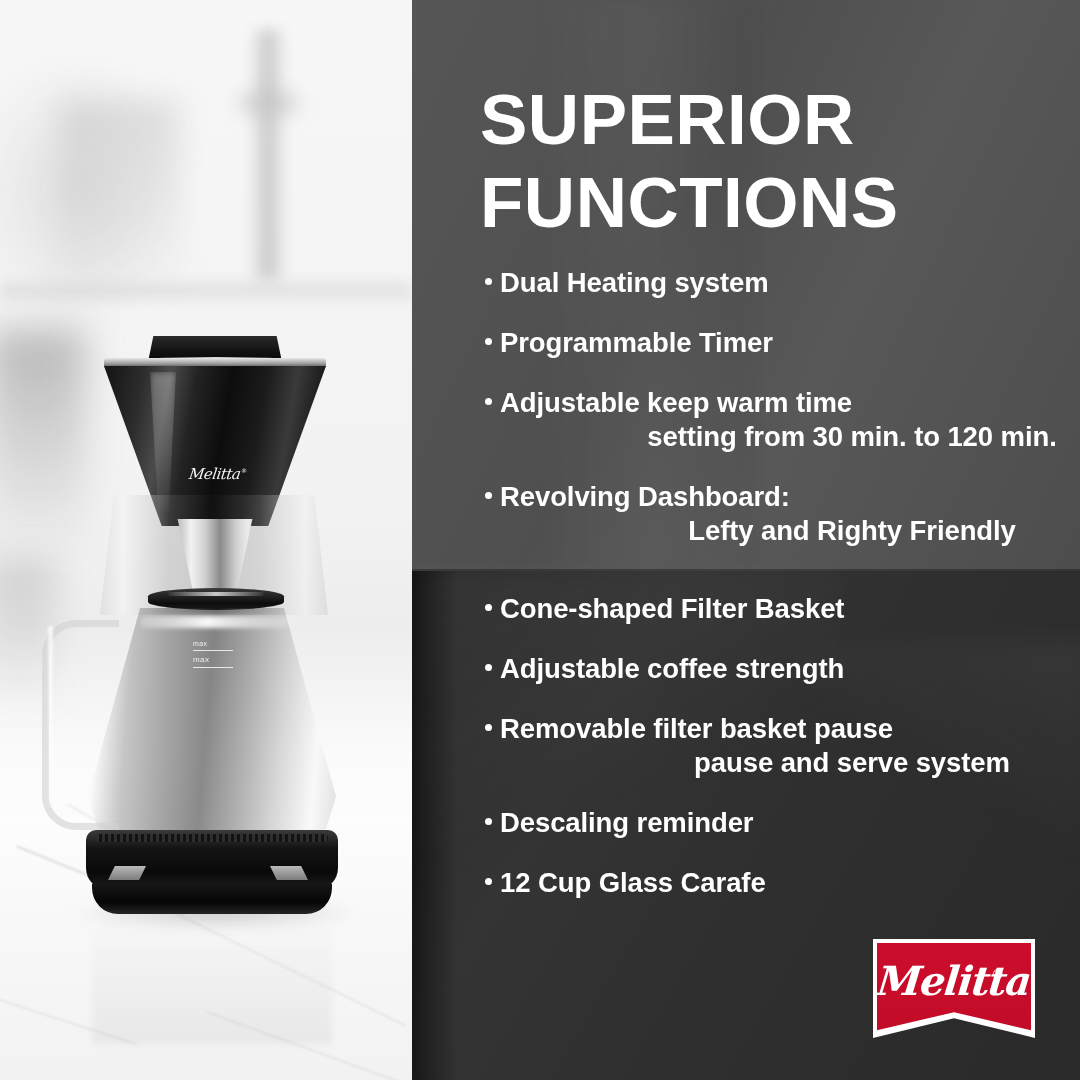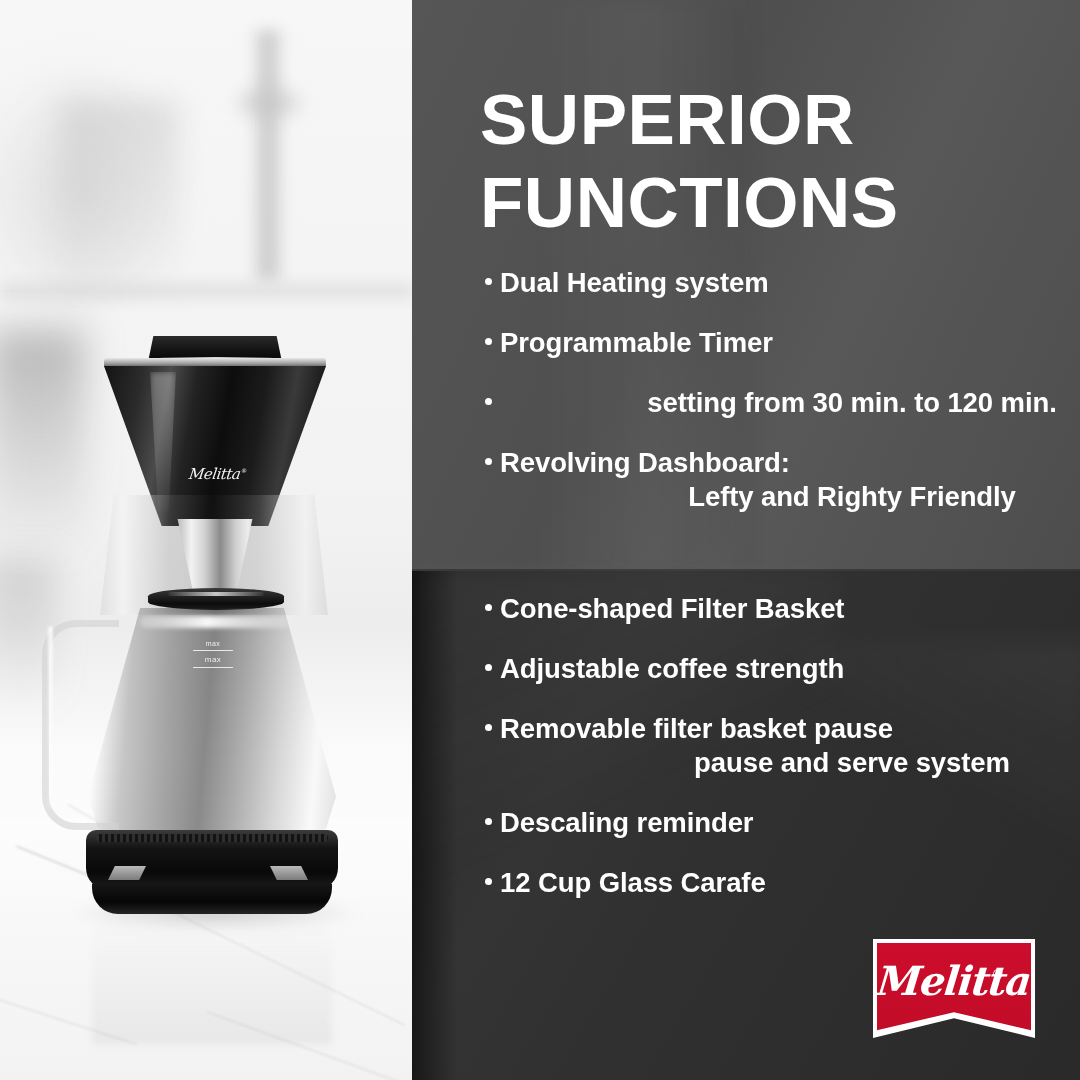--- a/index.html
+++ b/index.html
@@ -203,21 +203,21 @@
     border-radius: 34px 0 0 34px;
     background: transparent;
   }
   .carafe-handle-hl {
     position: absolute;
     left: 48px; top: 626px; width: 5px; height: 182px;
     background: linear-gradient(180deg, rgba(255,255,255,0.75), rgba(255,255,255,0.2));
     border-radius: 3px;
     filter: blur(0.8px);
   }
-  .max-mark { position: absolute; color: #f0f0f0; font-size: 7px; text-align: center; letter-spacing: 0.4px; }
+  .max-mark { position: absolute; color: #f0f0f0; font-size: 7px; letter-spacing: 0.4px; }
   .max-1 { left: 193px; top: 640px; width: 40px; }
   .max-2 { left: 193px; top: 655px; width: 40px; font-size: 8px; }
   .max-line { position: absolute; left: 193px; width: 40px; height: 1px; background: rgba(255,255,255,0.8); }
   .ml-1 { top: 650px; }
   .ml-2 { top: 667px; }
 
   .base {
     position: absolute;
     left: 86px; top: 830px; width: 252px; height: 60px;
     background: linear-gradient(180deg, #3b3b3b 0%, #141414 30%, #090909 70%, #1d1d1d 100%);
@@ -449,20 +449,21 @@
       <div class="feature-item">
         <span class="dot"></span>
         <span>Dual Heating system</span>
       </div>
       <div class="feature-item">
         <span class="dot"></span>
         <span>Programmable Timer</span>
       </div>
       <div class="feature-item">
         <span class="dot"></span>
+        <span>Adjustable keep warm time</span>
         <span class="l2">setting from 30 min. to 120 min.</span>
       </div>
       <div class="feature-item">
         <span class="dot"></span>
         <span>Revolving Dashboard:</span>
         <span class="l2">Lefty and Righty Friendly</span>
       </div>
     </div>
 
     <div class="feature-list list-bottom">

